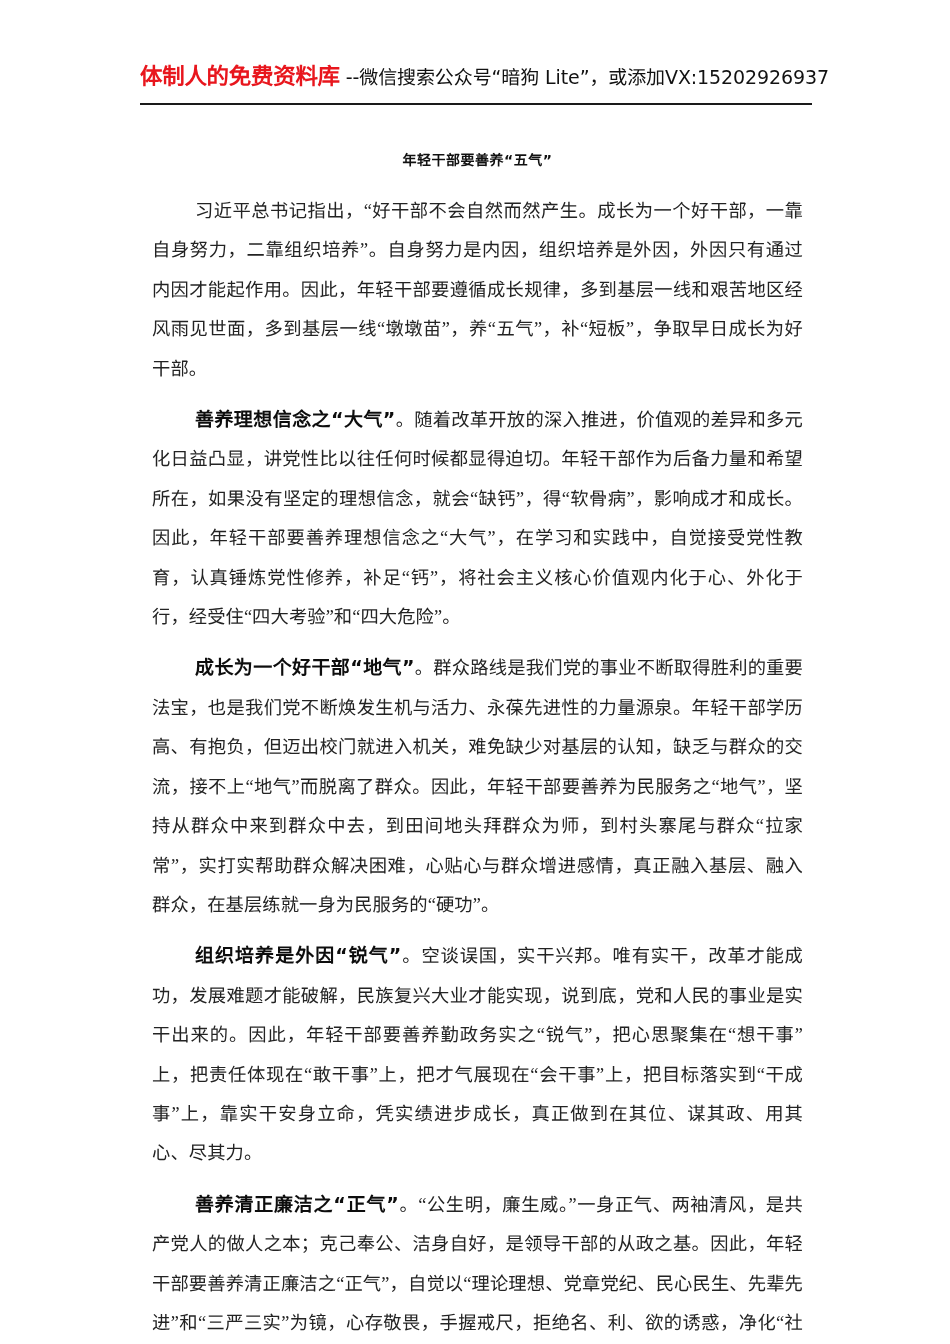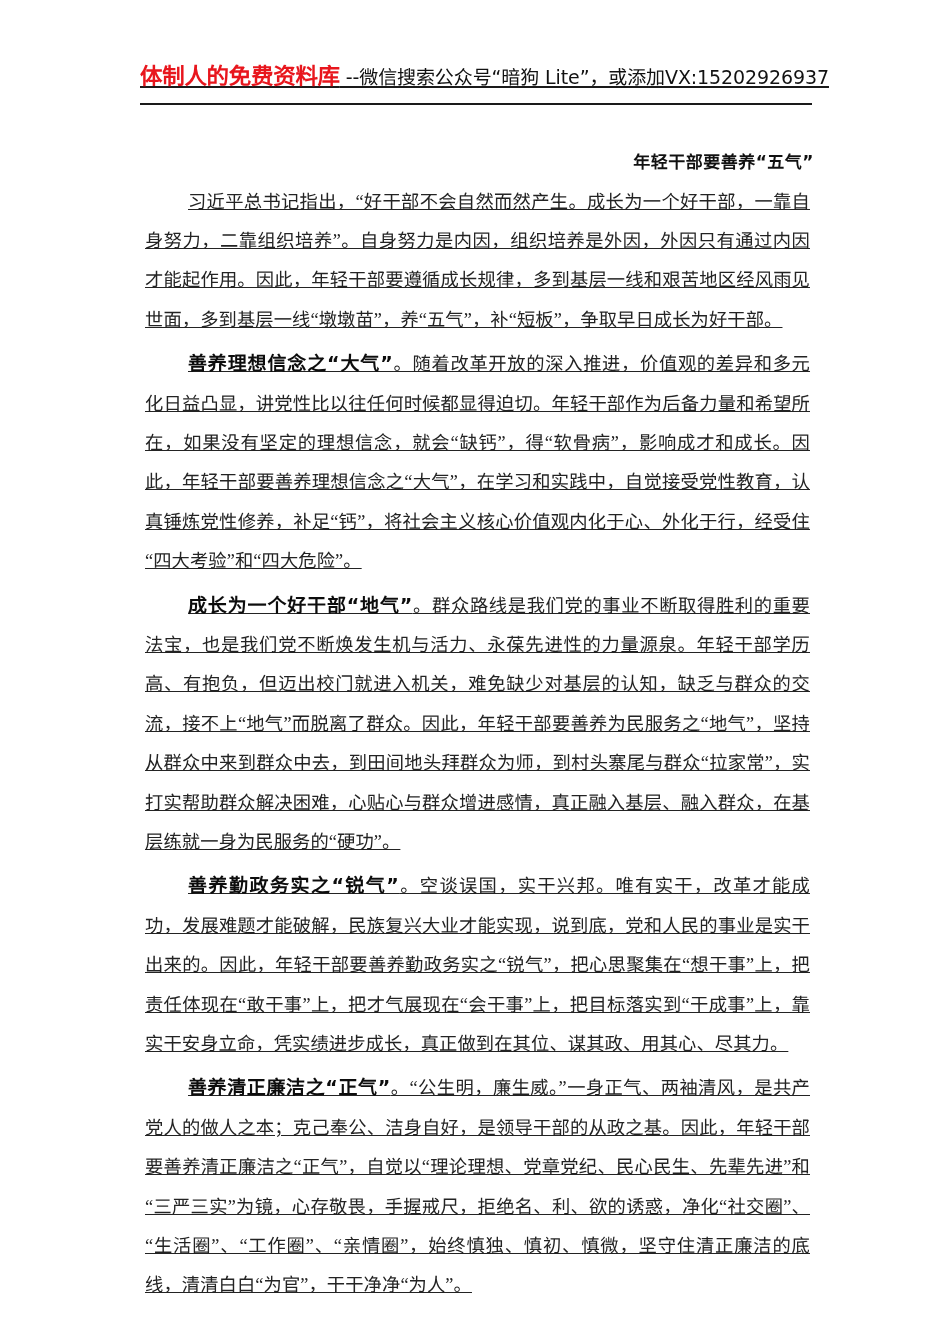--- a/index.html
+++ b/index.html
@@ -31,21 +31,20 @@
     top: 62px;
     width: 672px;
     box-sizing: border-box;
   }
 
   .promo-line {
     white-space: nowrap;
     line-height: 1.25;
     font-size: 20.5px;
     letter-spacing: 0;
-    text-decoration: underline;
   }
 
   .promo-brand {
     font-family: "DejaVu Sans", "Liberation Sans", sans-serif;
     font-weight: bold;
     font-size: 22.5px;
     color: #e8161d;
     letter-spacing: -0.3px;
   }
 
@@ -69,41 +68,40 @@
   
   .doc {
     position: absolute;
     left: 141px;
     top: 150px;
     width: 673px;
     box-sizing: border-box;
   }
 
   .doc-title {
-    text-align: right;
+    text-align: center;
     font-family: "DejaVu Sans", "Liberation Sans", sans-serif;
     font-weight: bold;
-    font-size: 17px;
+    font-size: 14px;
     line-height: 1.5;
     color: #111111;
-    margin: 0 0 6px 0;
+    margin: 0 0 20px 0;
     letter-spacing: 0.5px;
   }
 
   .para {
-    margin: 4px;
+    margin: 11px;
     font-size: 18.3px;
     line-height: 39.4px;
     text-align: justify;
     text-justify: inter-ideograph;
     text-indent: 2.35em;
     color: #232323;
     font-family: "Liberation Serif", "DejaVu Serif", serif;
     letter-spacing: 0.1px;
-    text-decoration: underline;
   }
 
   .para .lead {
     font-family: "DejaVu Sans", "Liberation Sans", sans-serif;
     font-weight: bold;
     font-size: 19px;
     color: #0d0d0d;
     letter-spacing: 0.3px;
   }
 </style>
@@ -123,20 +121,20 @@
   <div class="doc">
 
     <div class="doc-title">年轻干部要善养“五气”</div>
 
     <p class="para"><span class="lead"></span><span>习近平总书记指出，“好干部不会自然而然产生。成长为一个好干部，一靠自身努力，二靠组织培养”。自身努力是内因，组织培养是外因，外因只有通过内因才能起作用。因此，年轻干部要遵循成长规律，多到基层一线和艰苦地区经风雨见世面，多到基层一线“墩墩苗”，养“五气”，补“短板”，争取早日成长为好干部。</span></p>
 
     <p class="para"><span class="lead">善养理想信念之“大气”</span><span>。随着改革开放的深入推进，价值观的差异和多元化日益凸显，讲党性比以往任何时候都显得迫切。年轻干部作为后备力量和希望所在，如果没有坚定的理想信念，就会“缺钙”，得“软骨病”，影响成才和成长。因此，年轻干部要善养理想信念之“大气”，在学习和实践中，自觉接受党性教育，认真锤炼党性修养，补足“钙”，将社会主义核心价值观内化于心、外化于行，经受住“四大考验”和“四大危险”。</span></p>
 
     <p class="para"><span class="lead">成长为一个好干部“地气”</span><span>。群众路线是我们党的事业不断取得胜利的重要法宝，也是我们党不断焕发生机与活力、永葆先进性的力量源泉。年轻干部学历高、有抱负，但迈出校门就进入机关，难免缺少对基层的认知，缺乏与群众的交流，接不上“地气”而脱离了群众。因此，年轻干部要善养为民服务之“地气”，坚持从群众中来到群众中去，到田间地头拜群众为师，到村头寨尾与群众“拉家常”，实打实帮助群众解决困难，心贴心与群众增进感情，真正融入基层、融入群众，在基层练就一身为民服务的“硬功”。</span></p>
 
-    <p class="para"><span class="lead">善养勤政务实之“锐气”</span><span>。空谈误国，实干兴邦。唯有实干，改革才能成功，发展难题才能破解，民族复兴大业才能实现，说到底，党和人民的事业是实干出来的。因此，年轻干部要善养勤政务实之“锐气”，把心思聚集在“想干事”上，把责任体现在“敢干事”上，把才气展现在“会干事”上，把目标落实到“干成事”上，靠实干安身立命，凭实绩进步成长，真正做到在其位、谋其政、用其心、尽其力。</span></p>
+    <p class="para"><span class="lead">组织培养是外因“锐气”</span><span>。空谈误国，实干兴邦。唯有实干，改革才能成功，发展难题才能破解，民族复兴大业才能实现，说到底，党和人民的事业是实干出来的。因此，年轻干部要善养勤政务实之“锐气”，把心思聚集在“想干事”上，把责任体现在“敢干事”上，把才气展现在“会干事”上，把目标落实到“干成事”上，靠实干安身立命，凭实绩进步成长，真正做到在其位、谋其政、用其心、尽其力。</span></p>
 
 
     <p class="para"><span class="lead">善养清正廉洁之“正气”</span><span>。“公生明，廉生威。”一身正气、两袖清风，是共产党人的做人之本；克己奉公、洁身自好，是领导干部的从政之基。因此，年轻干部要善养清正廉洁之“正气”，自觉以“理论理想、党章党纪、民心民生、先辈先进”和“三严三实”为镜，心存敬畏，手握戒尺，拒绝名、利、欲的诱惑，净化“社交圈”、“生活圈”、“工作圈”、“亲情圈”，始终慎独、慎初、慎微，坚守住清正廉洁的底线，清清白白“为官”，干干净净“为人”。</span></p>
 
   </div>
 
 </div>
 
 </body></html>

